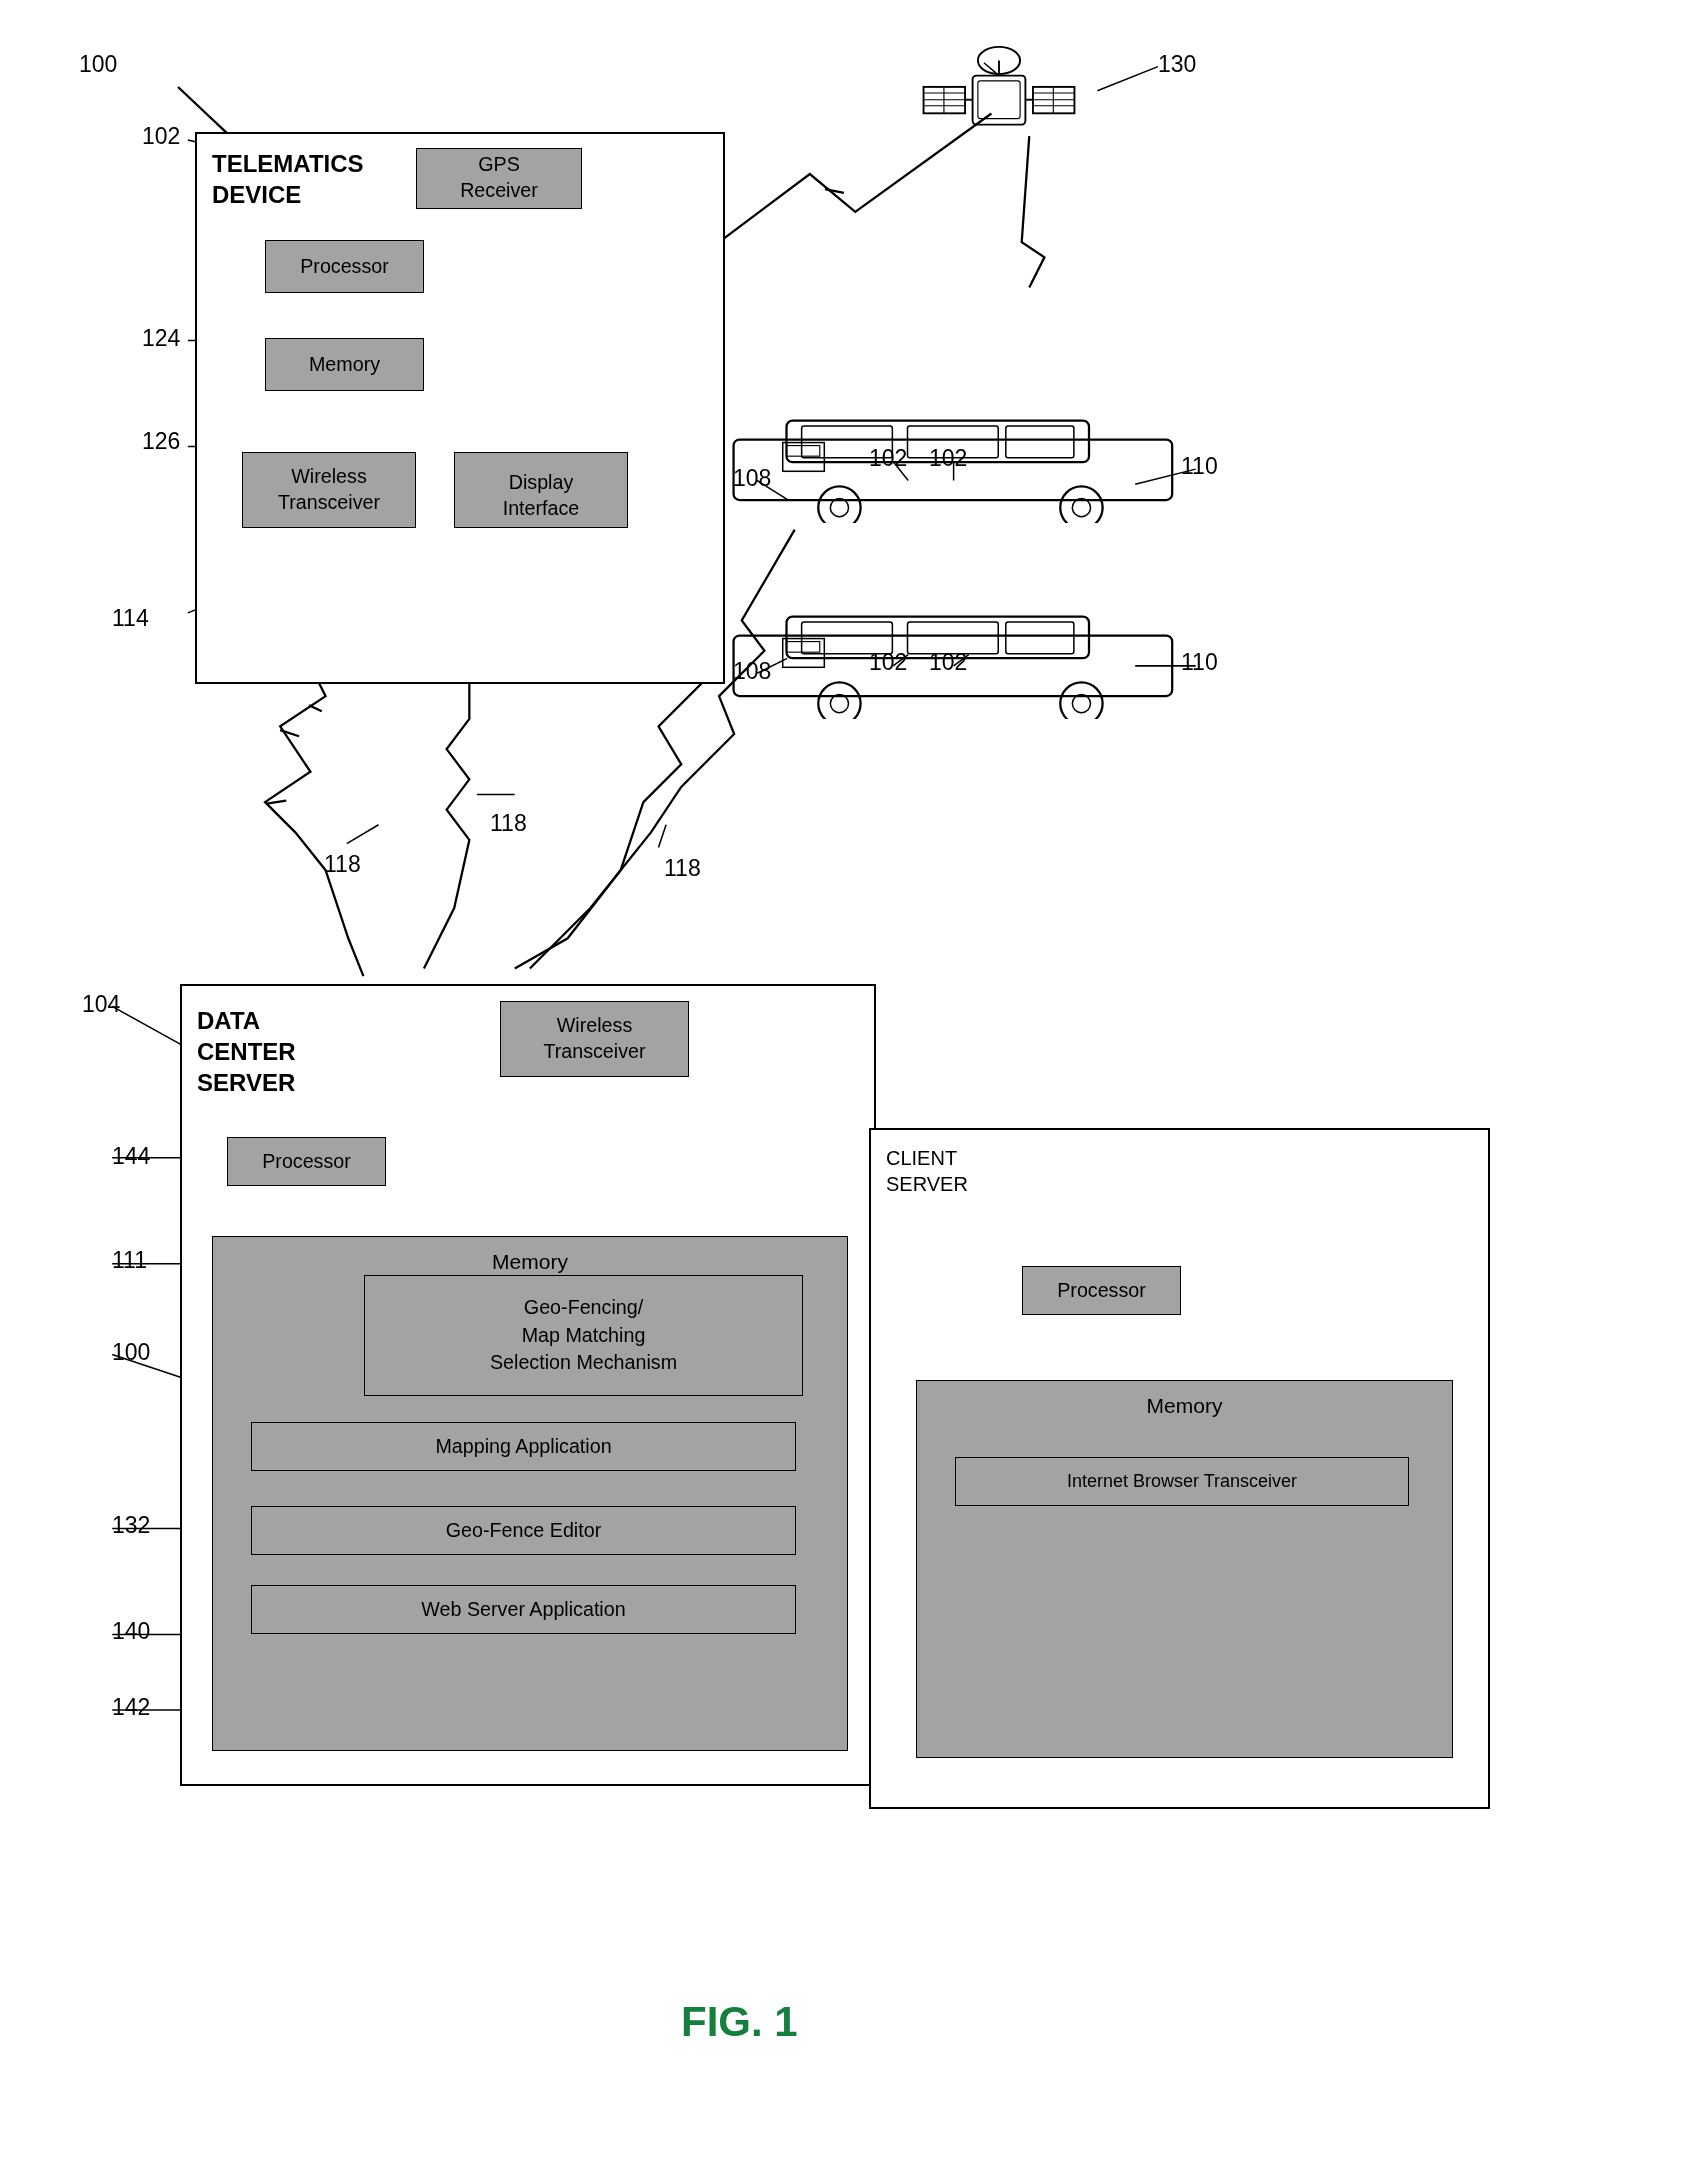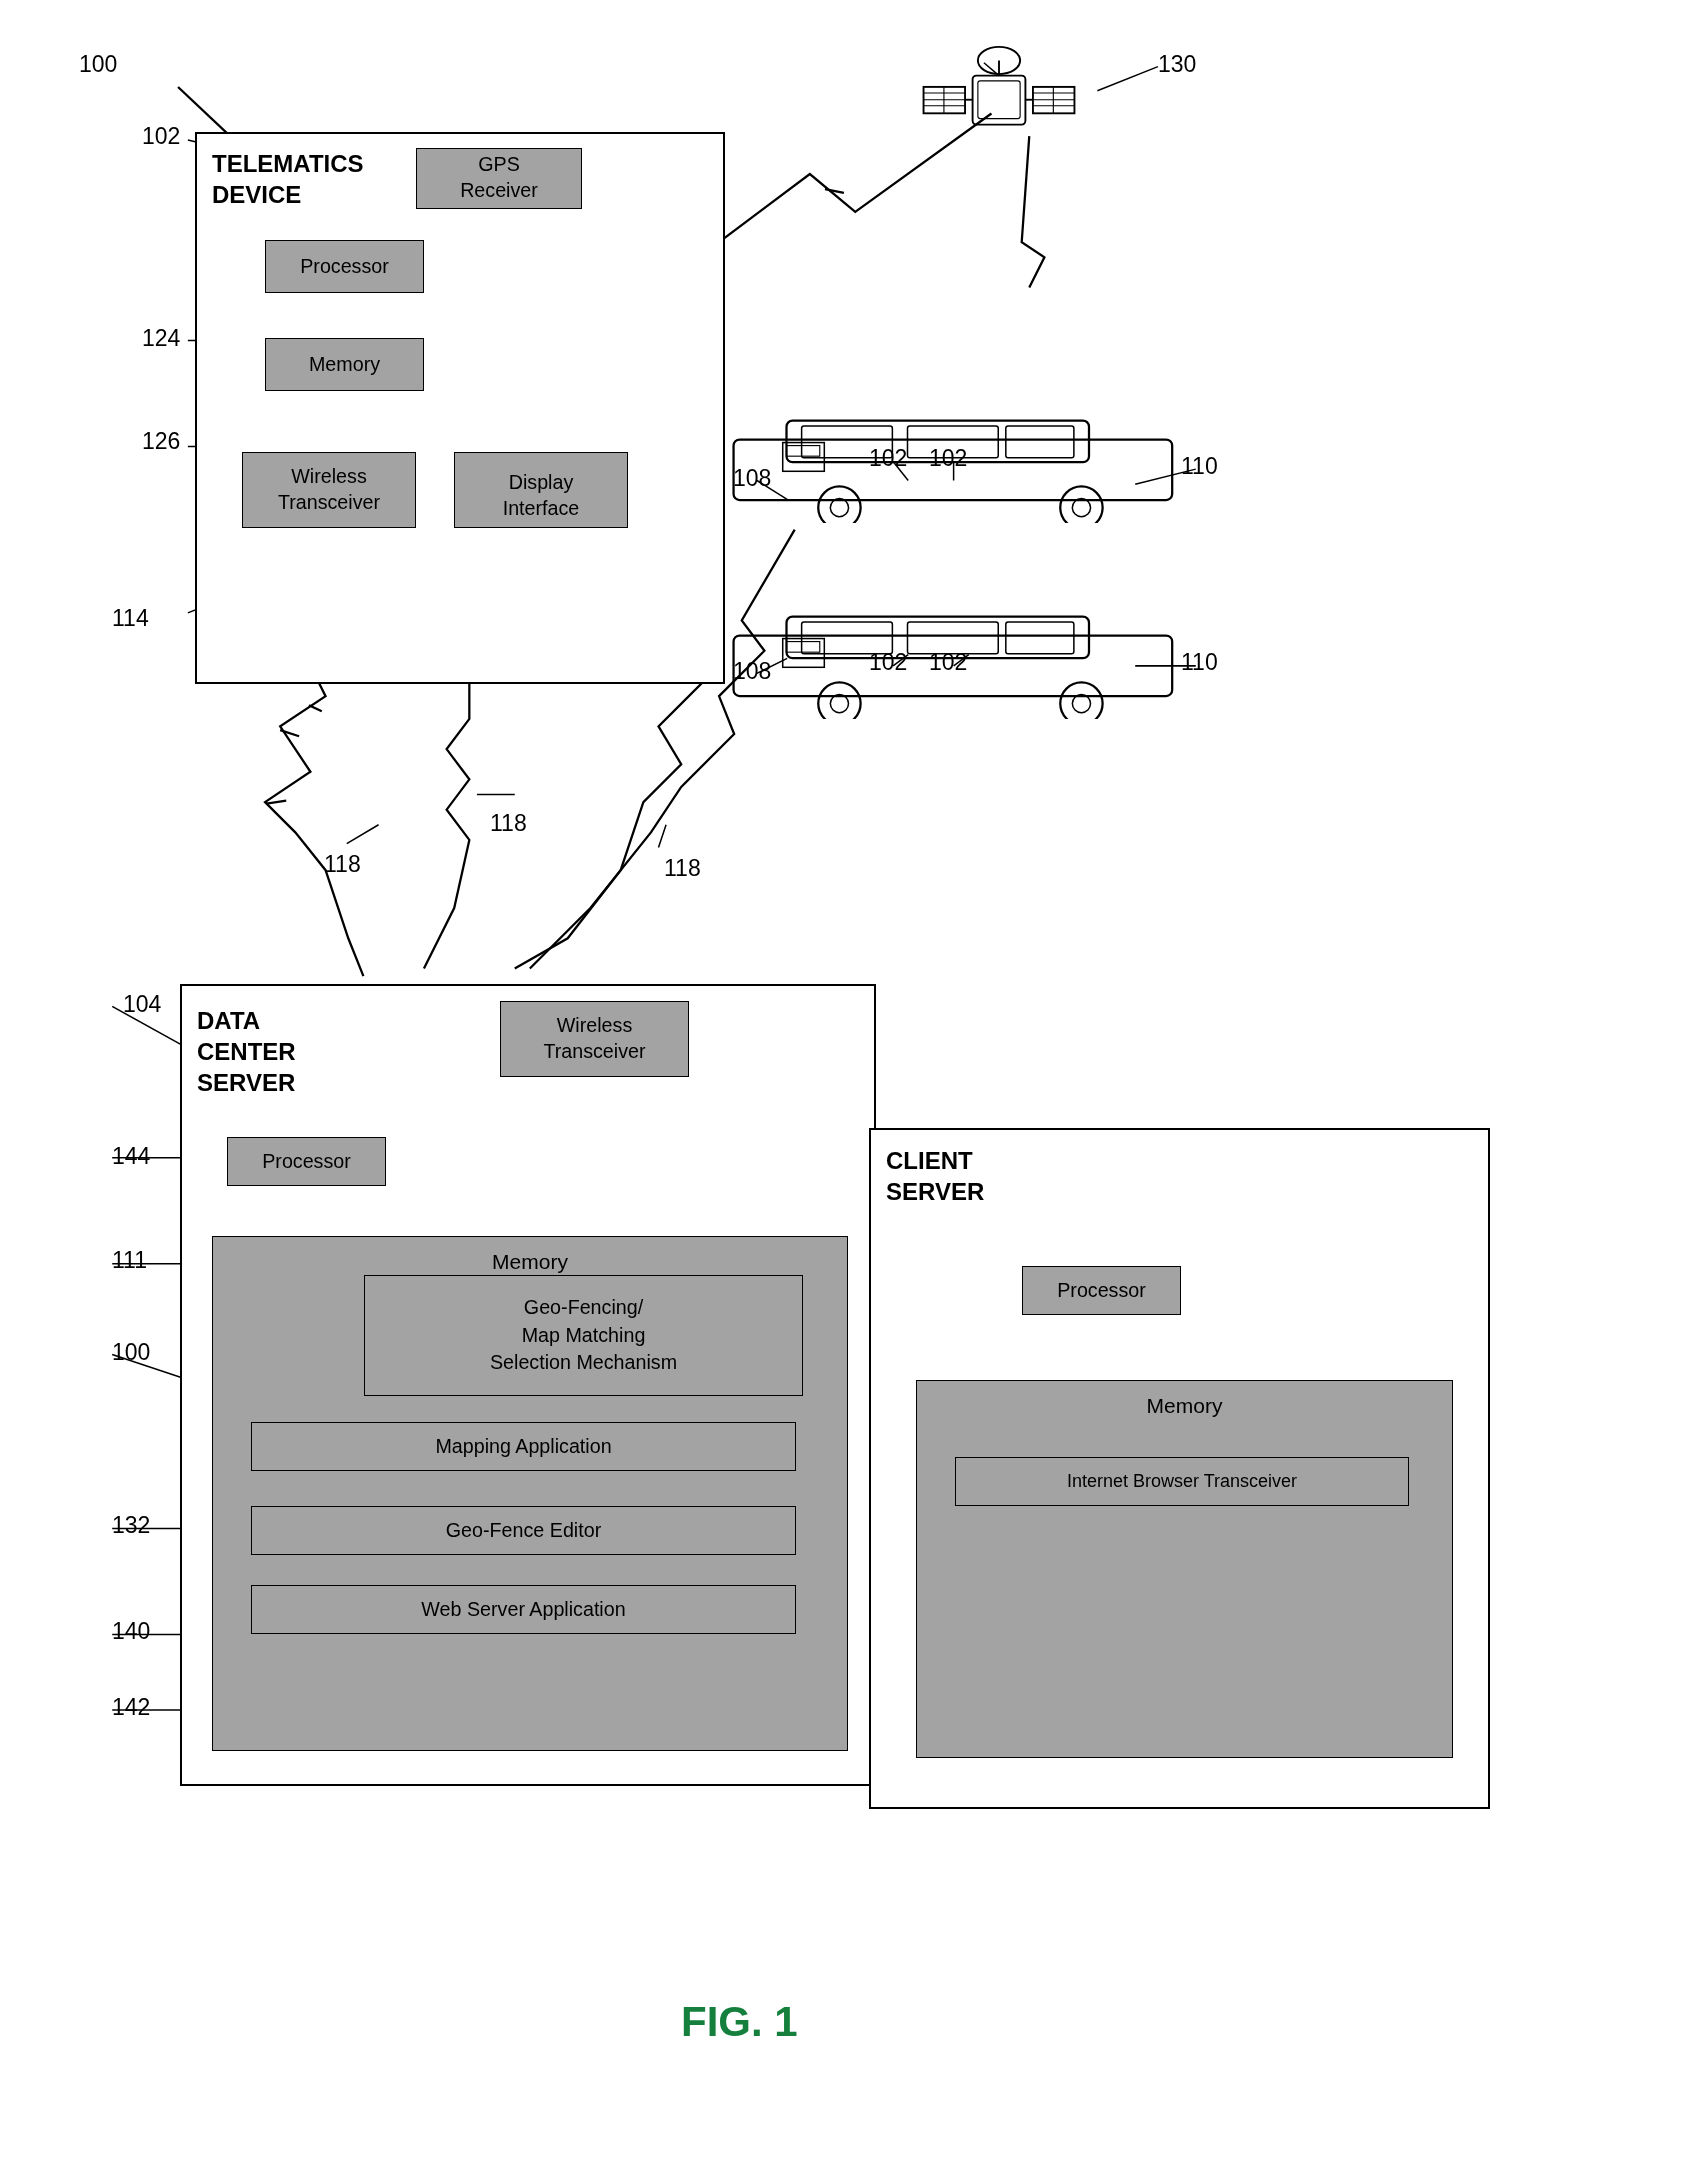--- a/index.html
+++ b/index.html
@@ -143,21 +143,21 @@
   </svg>
 
   <span class="ref-label" style="left:79px; top:51px;">100</span>
   <span class="ref-label" style="left:142px; top:123px;">102</span>
   <span class="ref-label" style="left:142px; top:325px;">124</span>
   <span class="ref-label" style="left:142px; top:428px;">126</span>
   <span class="ref-label" style="left:112px; top:605px;">114</span>
   <span class="ref-label" style="left:469px; top:647px;">128</span>
   <span class="ref-label" style="left:530px; top:195px;">122</span>
   <span class="ref-label" style="left:1158px; top:51px;">130</span>
-  <span class="ref-label" style="left:82px; top:991px;margin-left:41px;">104</span>
+  <span class="ref-label" style="left:82px; top:991px;">104</span>
   <span class="ref-label" style="left:530px; top:997px;">116</span>
   <span class="ref-label" style="left:112px; top:1143px;">144</span>
   <span class="ref-label" style="left:112px; top:1247px;">111</span>
   <span class="ref-label" style="left:112px; top:1339px;">100</span>
   <span class="ref-label" style="left:112px; top:1512px;">132</span>
   <span class="ref-label" style="left:112px; top:1618px;">140</span>
   <span class="ref-label" style="left:112px; top:1694px;">142</span>
   <span class="ref-label" style="left:838px; top:1096px;">106</span>
   <span class="ref-label" style="left:1181px; top:1330px;">134</span>
   <span class="ref-label" style="left:1392px; top:1436px;">136</span>
@@ -288,21 +288,21 @@
       </div>
 
       <div class="box-inner" style="position:absolute; left:38px; top:269px; width:545px; height:49px;">
         <span style="font-size:19.7px;">Geo-Fence Editor</span>
       </div>
     </div>
   </div>
 
   <div class="box" style="left:869px; top:1128px; width:621px; height:681px;">
 
-    <div style="position:absolute; left:15px; top:15px; font-size:24px; font-weight:bold; line-height:1.3;">CLIENT<br>SERVER</div>
+    <div style="position:absolute; left:15px; top:15px; font-size:20px; font-weight:normal; line-height:1.3;">CLIENT<br>SERVER</div>
 
     <div class="box-inner" style="left:151px; top:136px; width:159px; height:49px;">
       <span>Processor</span>
     </div>
 
     <div class="box-inner" style="left:45px; top:250px; width:537px; height:378px; align-items:flex-start; padding:11.4px;">
       <span style="font-size:21px;">Memory</span>
 
       <div class="box-inner" style="position:absolute; left:38px; top:76px; width:454px; height:49px;">
         <span style="font-size:18px;">Internet Browser Transceiver</span>

